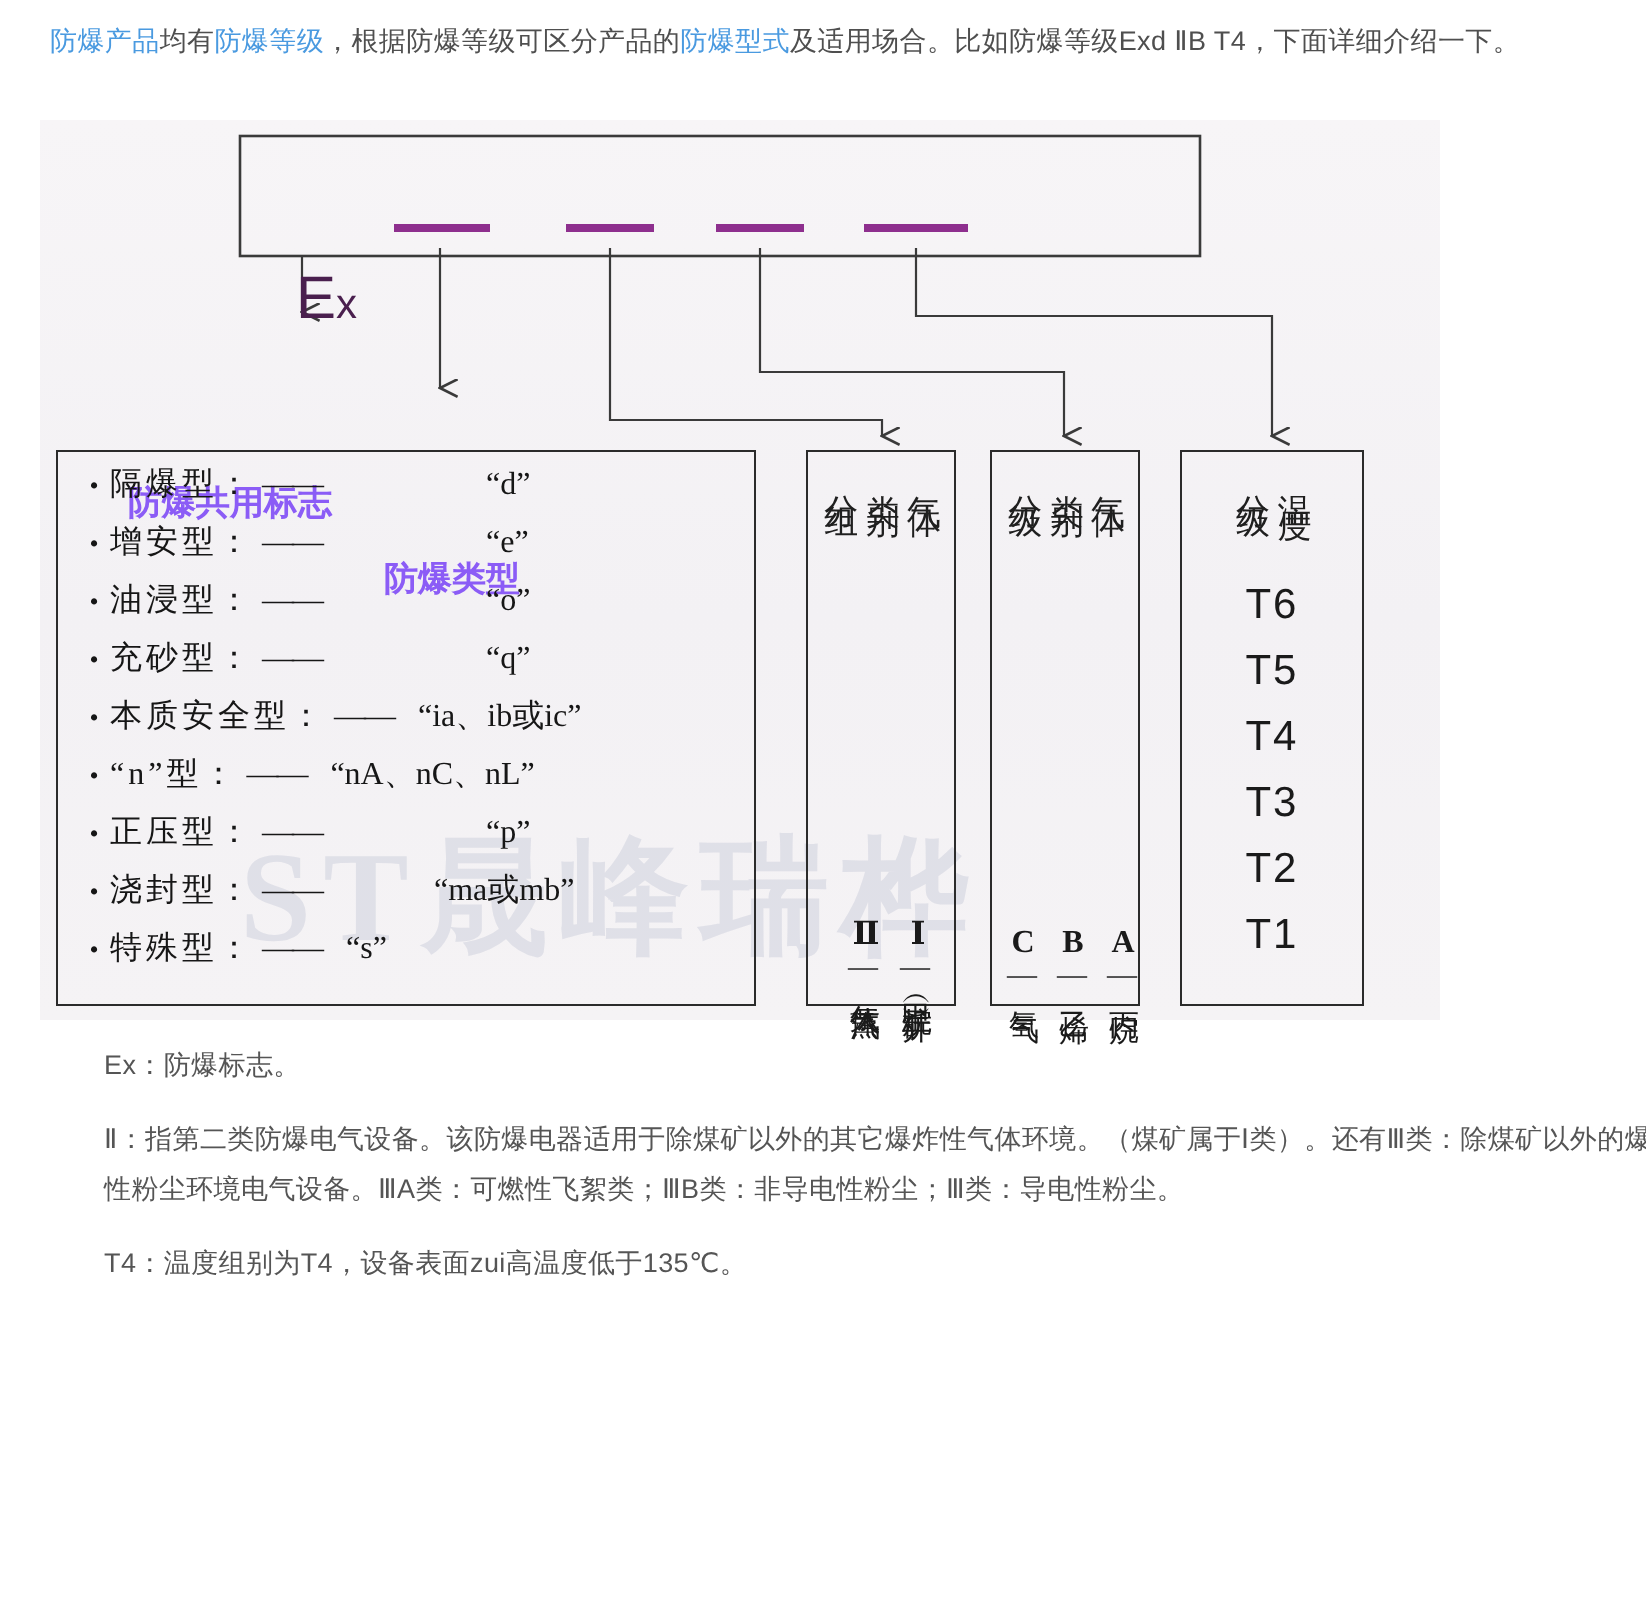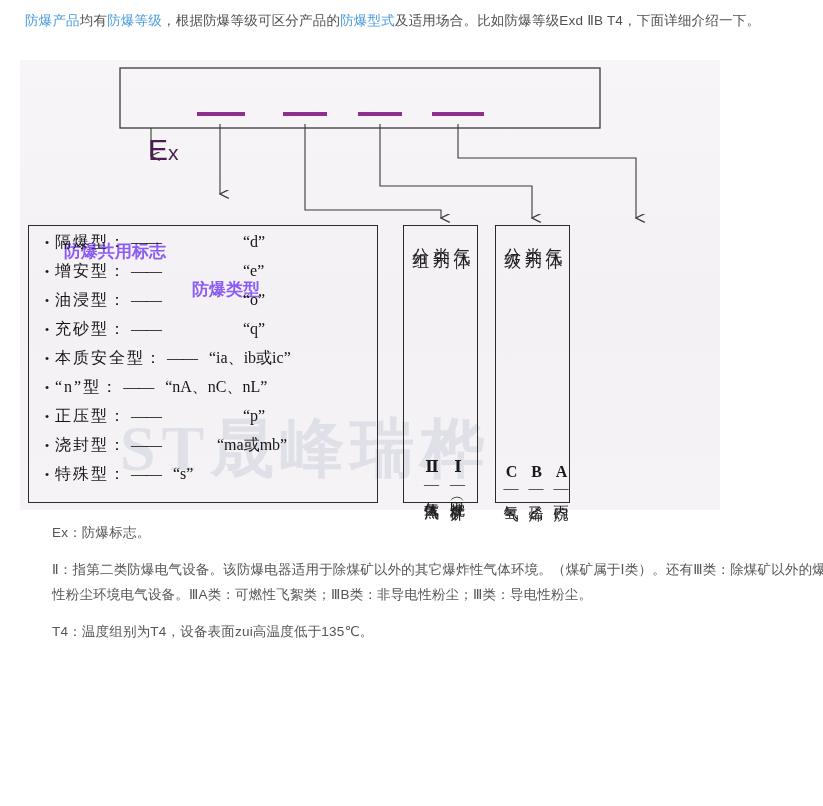--- a/index.html
+++ b/index.html
@@ -260,20 +260,34 @@
         <span class="vcol">类别</span>
         <span class="vcol">分级</span>
       </div>
     <div class="ventries" id="lvl-entries">
         <span class="ventry"><span class="rm">A</span><span class="dsh">—</span><span>丙烷</span></span>
         <span class="ventry"><span class="rm">B</span><span class="dsh">—</span><span>乙烯</span></span>
         <span class="ventry"><span class="rm">C</span><span class="dsh">—</span><span>氢气</span></span>
       </div>
   </div>
 
+  <div class="vbox" id="vbox-temp">
+    <div class="vhead" id="tmp-head">
+        <span class="vcol">温度</span>
+        <span class="vcol">分级</span>
+      </div>
+    <div class="tempwrap" id="tmp-items">
+        <div class="temp-item">T6</div>
+        <div class="temp-item">T5</div>
+        <div class="temp-item">T4</div>
+        <div class="temp-item">T3</div>
+        <div class="temp-item">T2</div>
+        <div class="temp-item">T1</div>
+      </div>
+  </div>
 
   <div class="notes" id="notes">
       <div class="note">Ex：防爆标志。</div>
       <div class="note">Ⅱ：指第二类防爆电气设备。该防爆电器适用于除煤矿以外的其它爆炸性气体环境。（煤矿属于Ⅰ类）。还有Ⅲ类：除煤矿以外的爆炸性粉尘环境电气设备。ⅢA类：可燃性飞絮类；ⅢB类：非导电性粉尘；Ⅲ类：导电性粉尘。</div>
       <div class="note">T4：温度组别为T4，设备表面zui高温度低于135℃。</div>
     </div>
 
 </div>
 
 </body></html>

